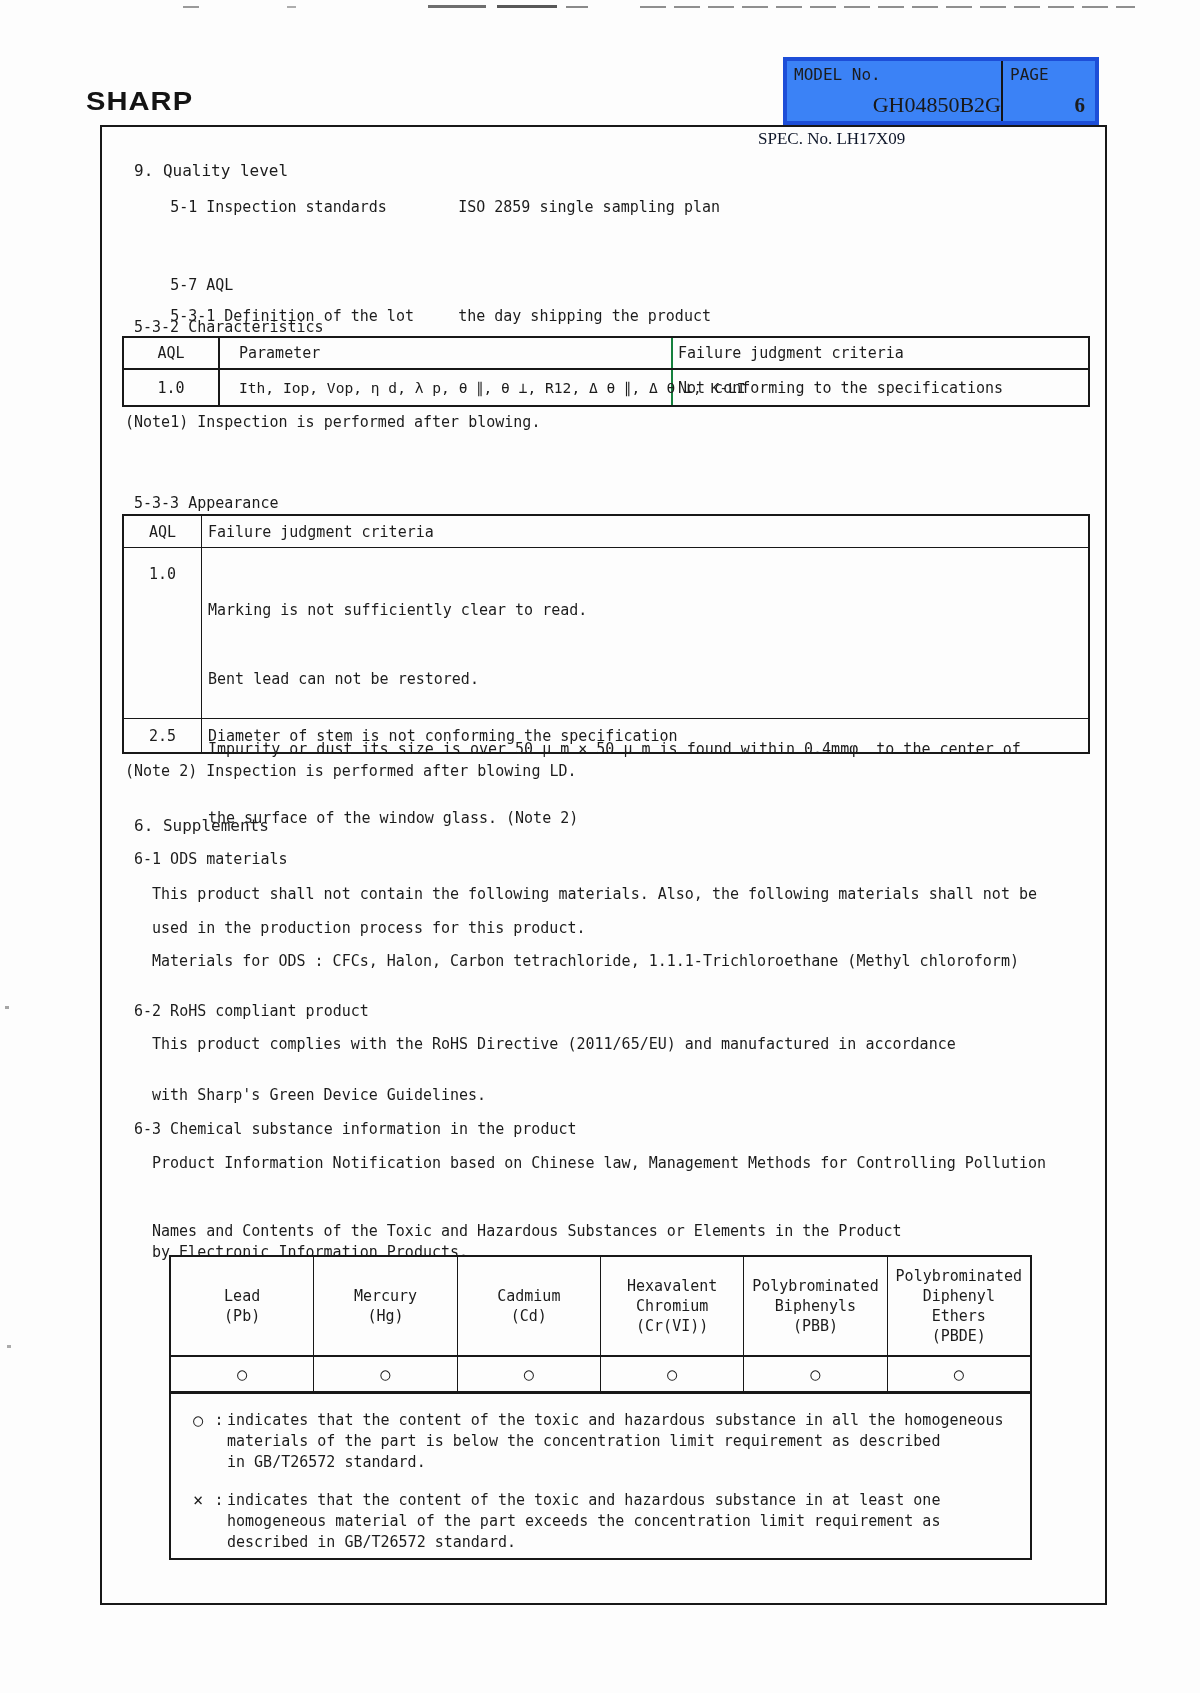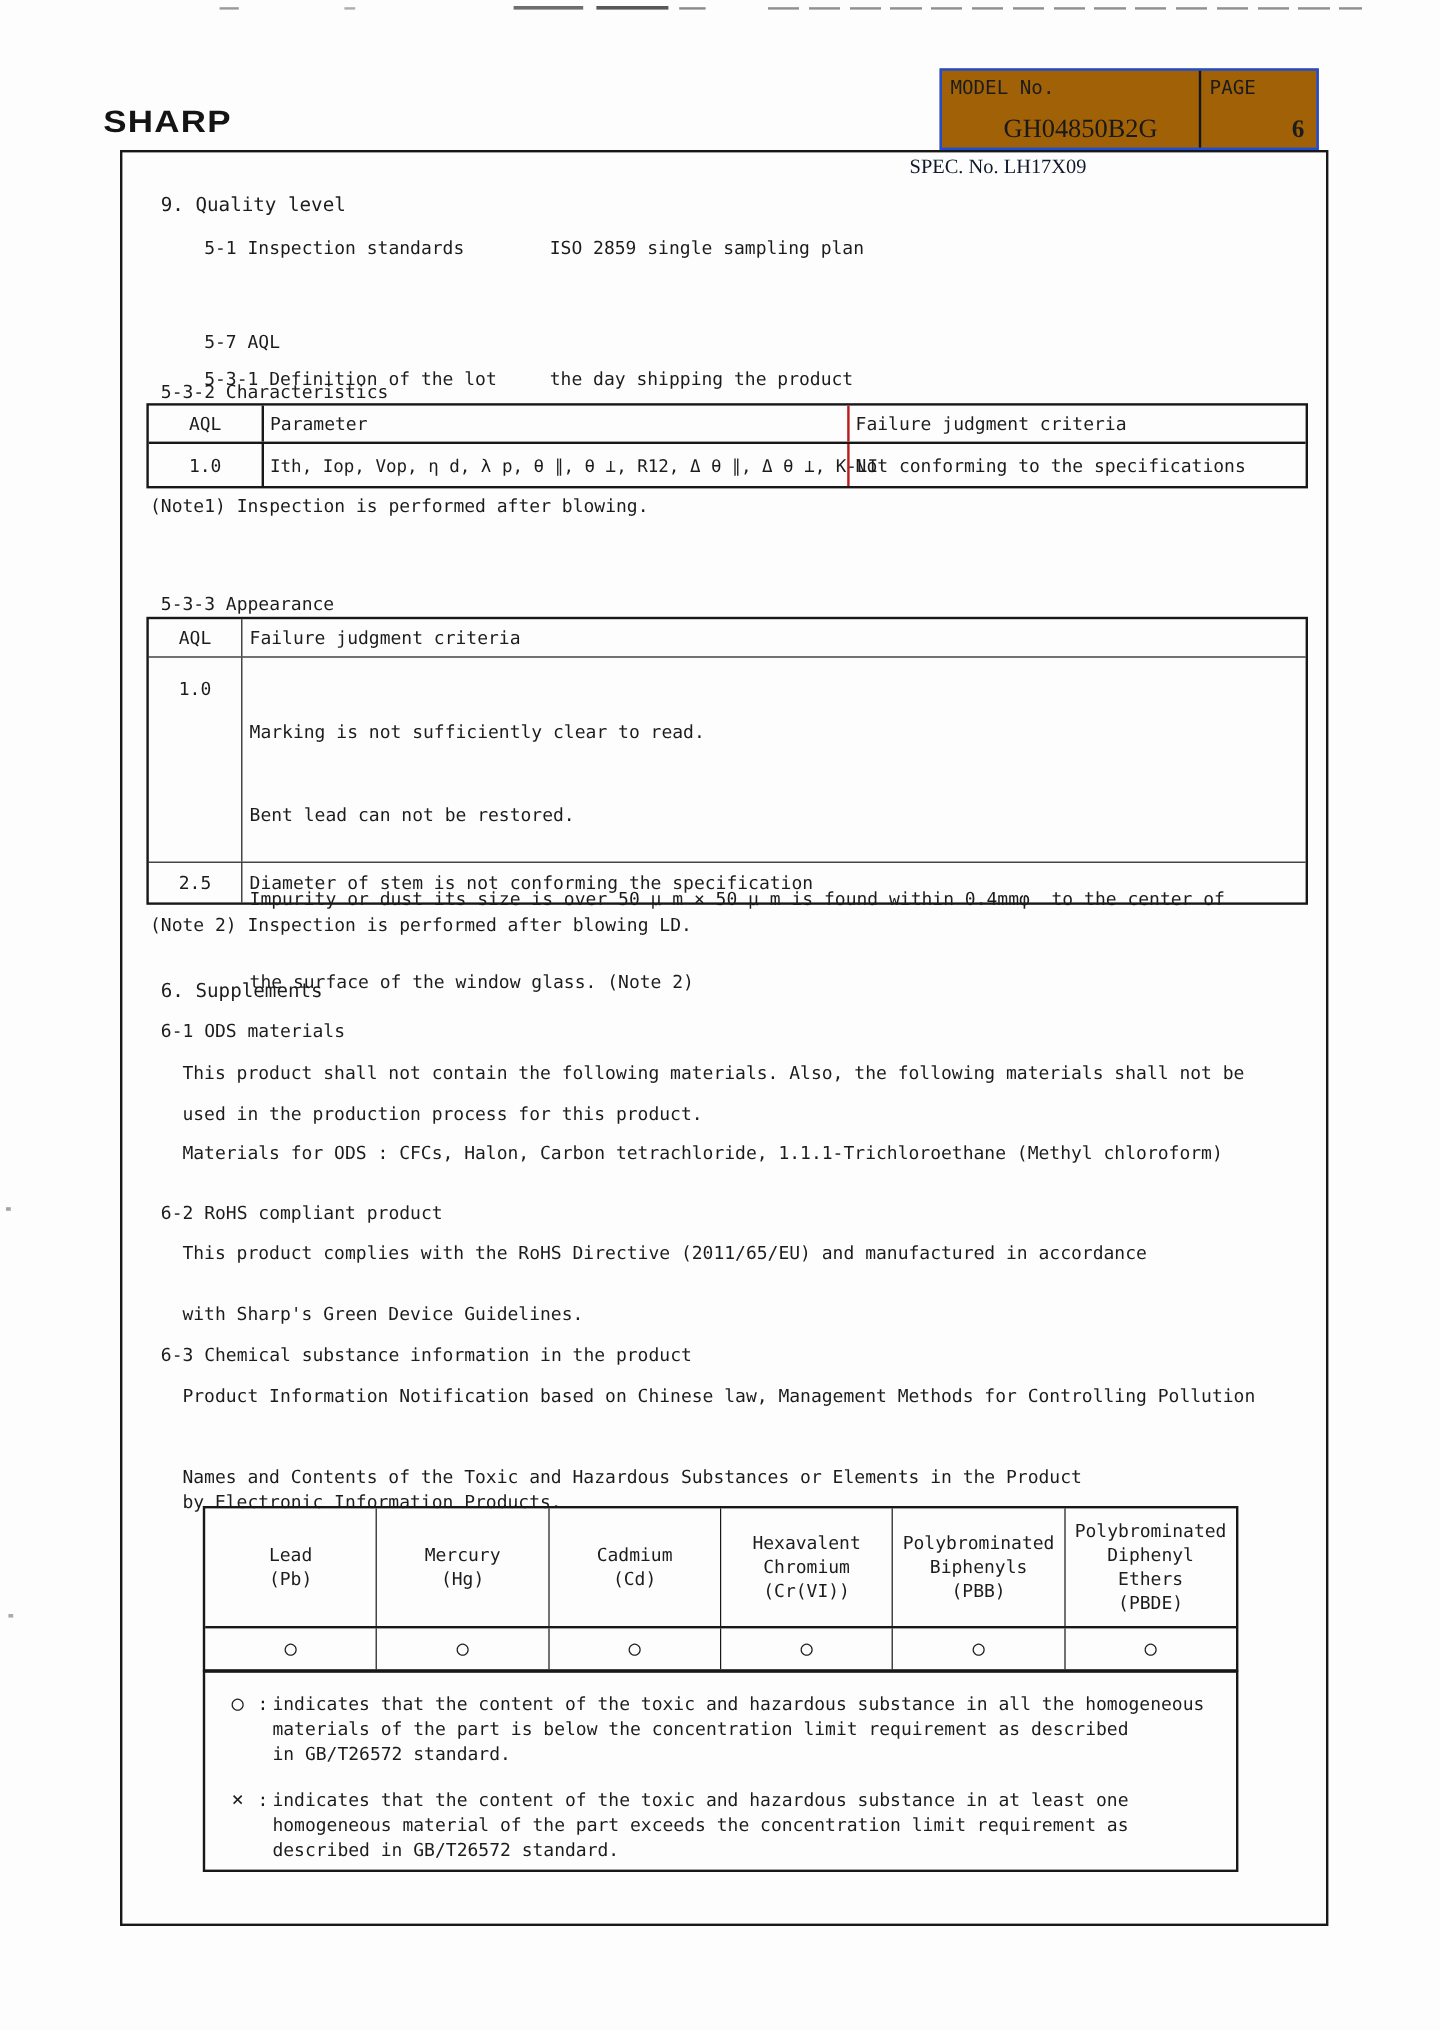--- a/index.html
+++ b/index.html
@@ -11,26 +11,26 @@
   }
   .art { position:absolute; }
   
   .sharp-logo {
     position:absolute; left:86px; top:87px;
     font-family:"Liberation Sans","DejaVu Sans",sans-serif;
     font-weight:900; font-size:28px; letter-spacing:1px; color:#141414;
     transform:scaleY(0.92) scaleX(1.04); transform-origin:left top;
   }
   .hdr-box { position:absolute; left:783px; top:57px; width:316px; height:68px;
-    border:2px solid #1d4ed8; display:flex; background:#a16207; }
+    border:4px solid #1d4ed8; display:flex; background:#3b82f6; }
   .hdr-model { width:216px; border-right:2px solid #151515; position:relative; }
   .hdr-page  { flex:1; position:relative; }
   .hdr-label { font-size:16px; padding:4px 0 0 7px; white-space:pre; }
   .hdr-model-val {
-    position:absolute; left:0; right:0; bottom:3px; text-align:center;
+    position:absolute; left:0; right:0; bottom:3px; text-align:right;
     font-family:"Liberation Serif","DejaVu Serif",serif; font-size:22px; color:#191919;margin-left:17px;
   }
   .hdr-page-val {
     position:absolute; right:10px; bottom:3px;
     font-family:"Liberation Serif","DejaVu Serif",serif; font-weight:bold; font-size:21px;
   }
   .spec-no {
     position:absolute; left:758px; top:129px; width:218px; text-align:left;
     font-family:"Liberation Serif","DejaVu Serif",serif; font-size:17px; color:#0f172a;
   }
@@ -42,22 +42,22 @@
   .kv { position:absolute; left:134px; font-size:15px; white-space:pre; }
   .kv-label { display:inline-block; width:288px; }
   
   .ctable { position:absolute; left:122px; top:336px; width:968px;
     border:2px solid #181818; font-size:15px; background:transparent; }
   .crow { display:flex; }
   .crow.head { height:32px; border-bottom:2px solid #181818; }
   .crow.data { height:35px; }
   .c-aql { width:96px; border-right:2px solid #181818; display:flex;
     align-items:center; justify-content:center; }
-  .c-param { width:488px; border-right:2px solid #b91c1c; display:flex;
-    align-items:center; padding-left:5px; white-space:pre; }
+  .c-param { width:453px; border-right:2px solid #15803d; display:flex;
+    align-items:center; padding-left:19px; white-space:pre; }
   .c-param.sym { font-size:14.6px; }
   .c-fail { flex:1; display:flex; align-items:center; padding-left:5px; white-space:pre; }
   
   .atable { position:absolute; left:122px; top:514px; width:968px;
     border:2px solid #181818; font-size:15px; }
   .arow { display:flex; }
   .arow.head { height:32px; border-bottom:1px solid #181818; }
   .arow.b1 { height:171px; border-bottom:1px solid #181818; }
   .arow.b2 { height:33px; }
   .a-aql { width:78px; border-right:1px solid #181818; text-align:center; }

